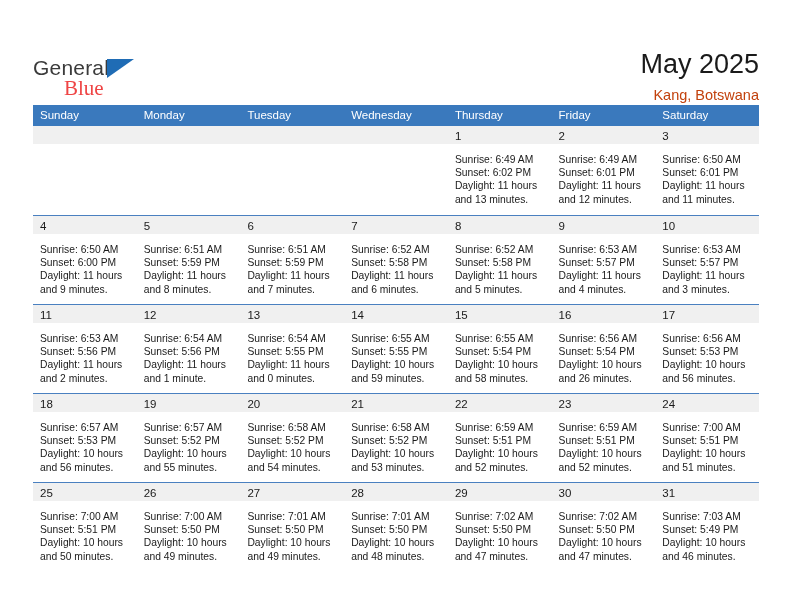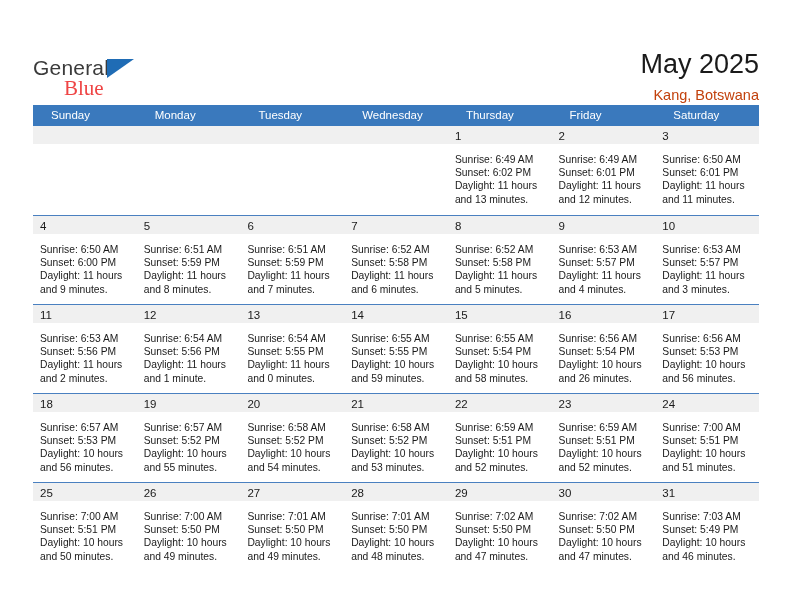--- a/index.html
+++ b/index.html
@@ -96,21 +96,21 @@
   .dow-row {
     display: flex;
     background: #3a79bd;
     height: 21px;
   }
   .dow {
     flex: 1 1 0;
     color: #ffffff;
     font-size: 11.5px;
     line-height: 21px;
-    padding-left: 18px;
+    padding-left: 7px;
     box-sizing: border-box;
     white-space: nowrap;
   }
 
   .week {
     display: flex;
     border-top: 1px solid #4a80c0;
     height: 89px;
     box-sizing: border-box;
   }

